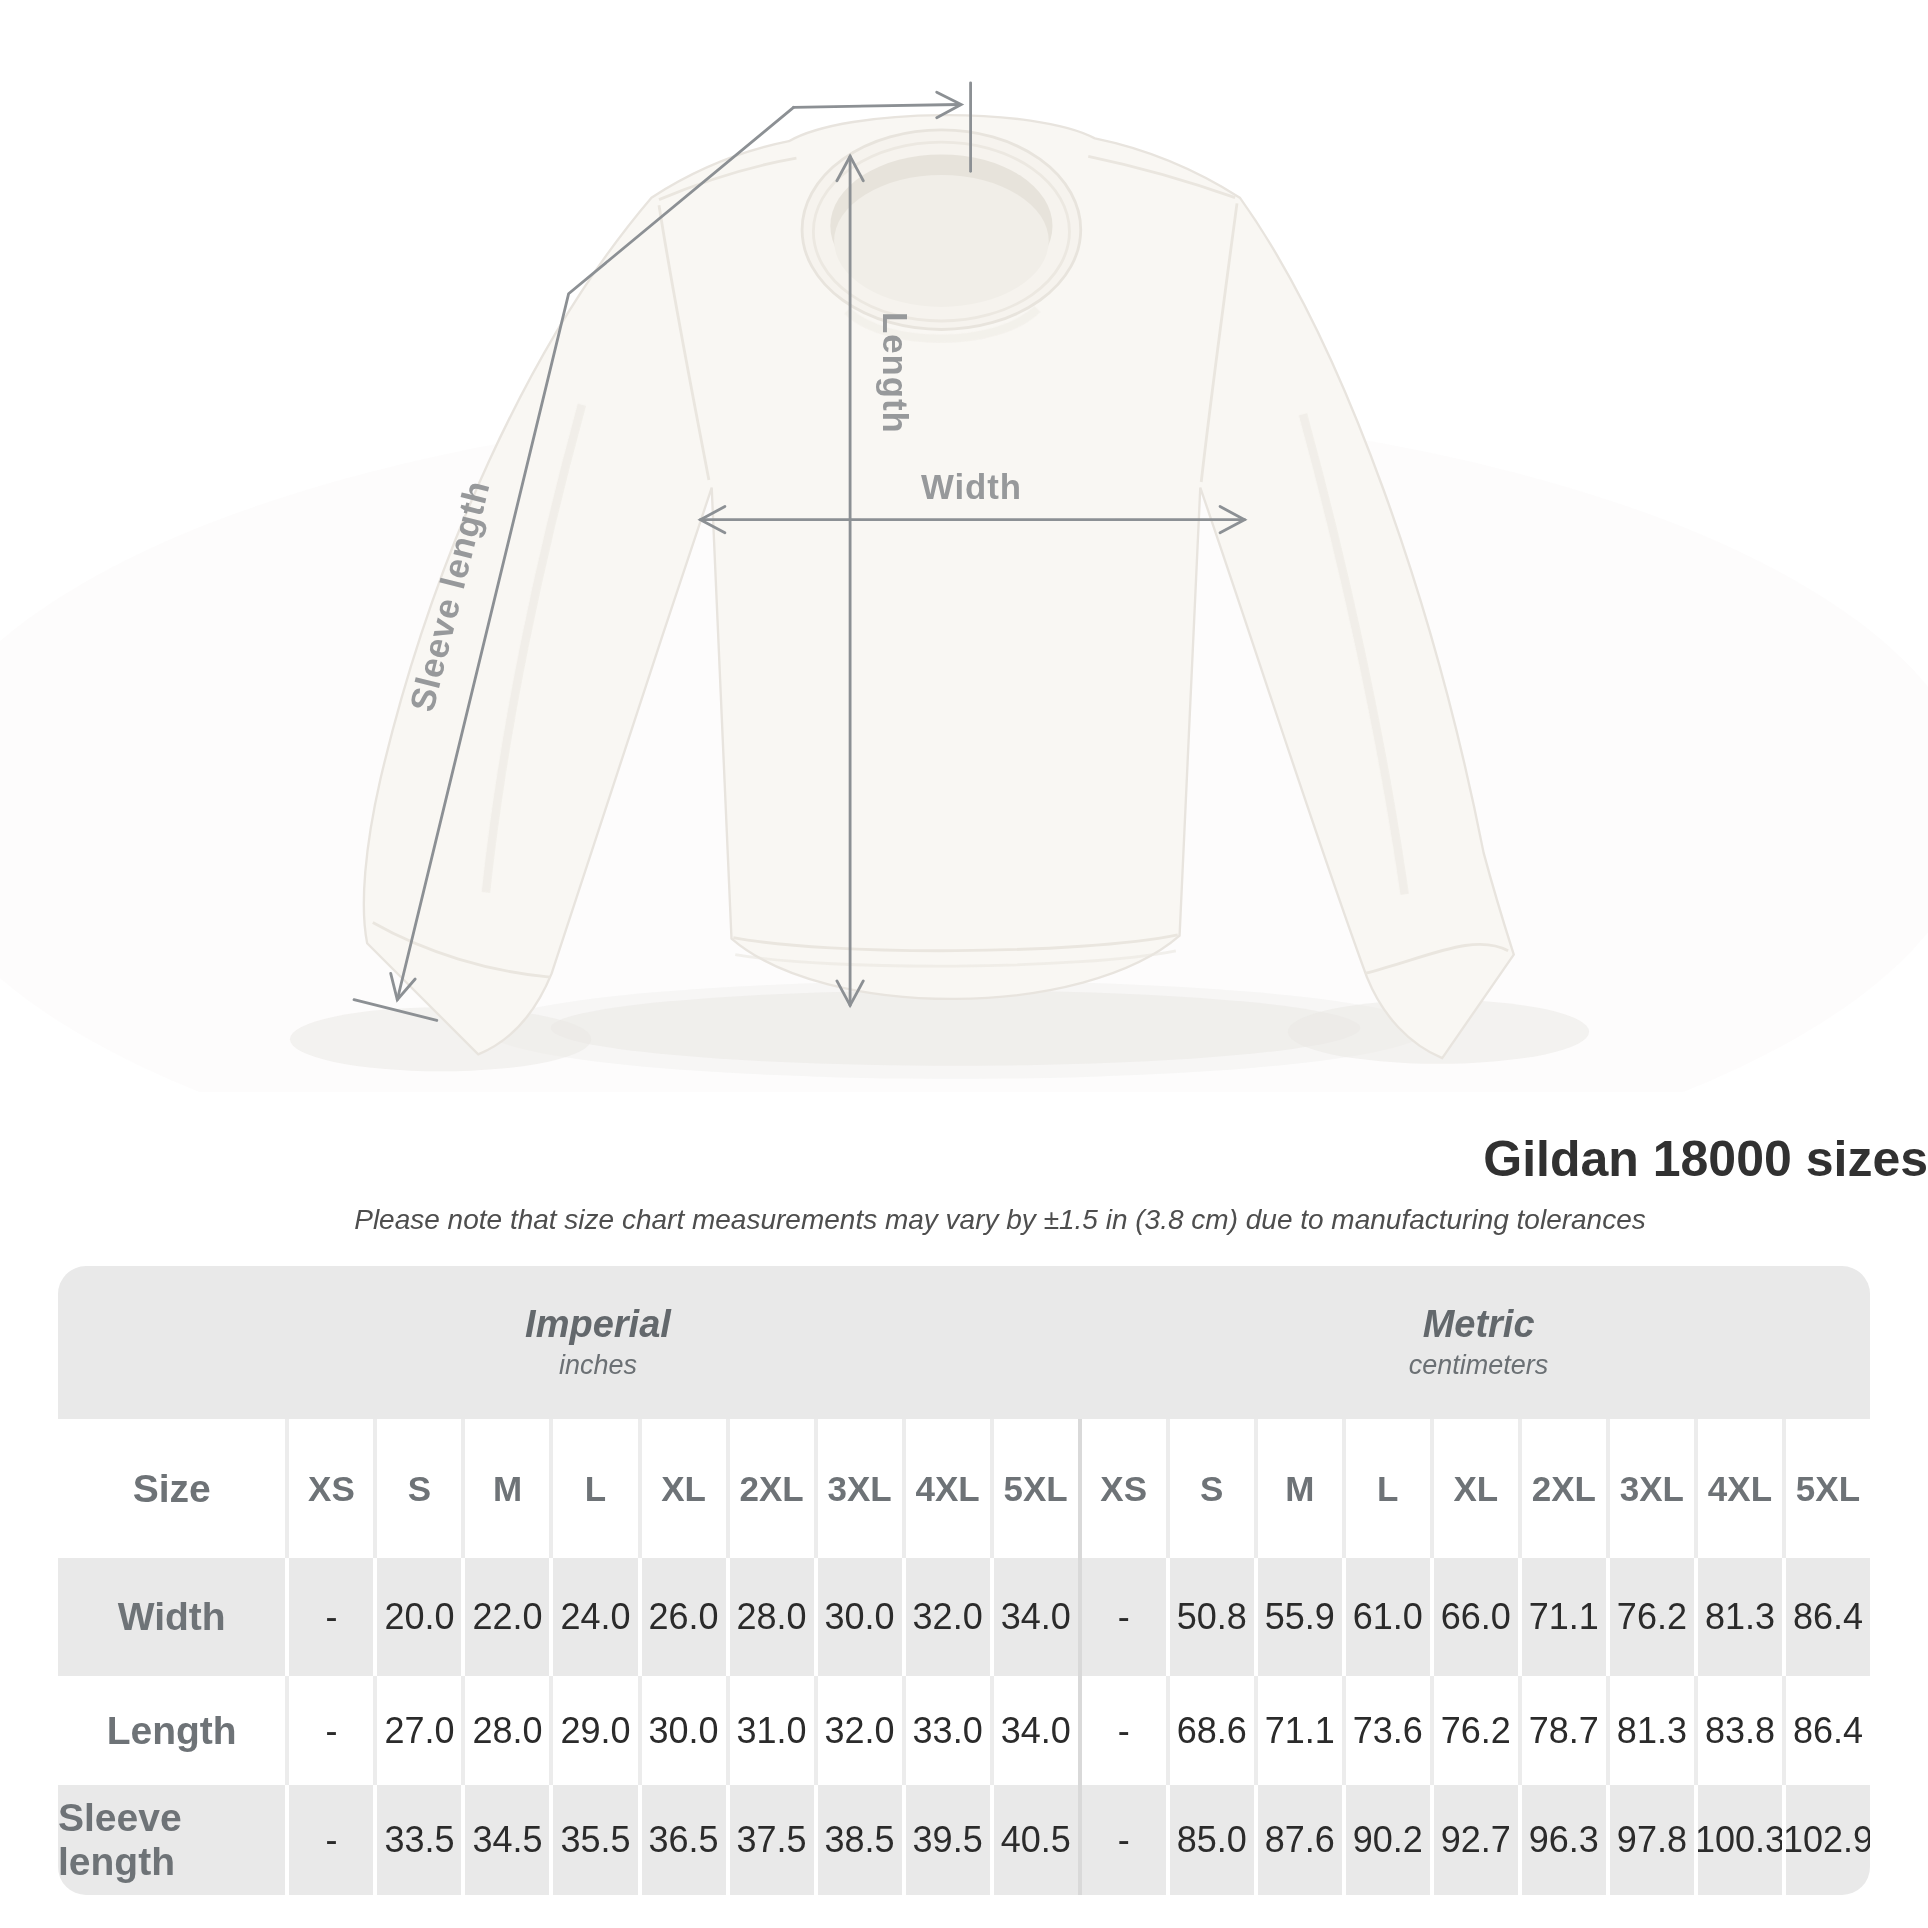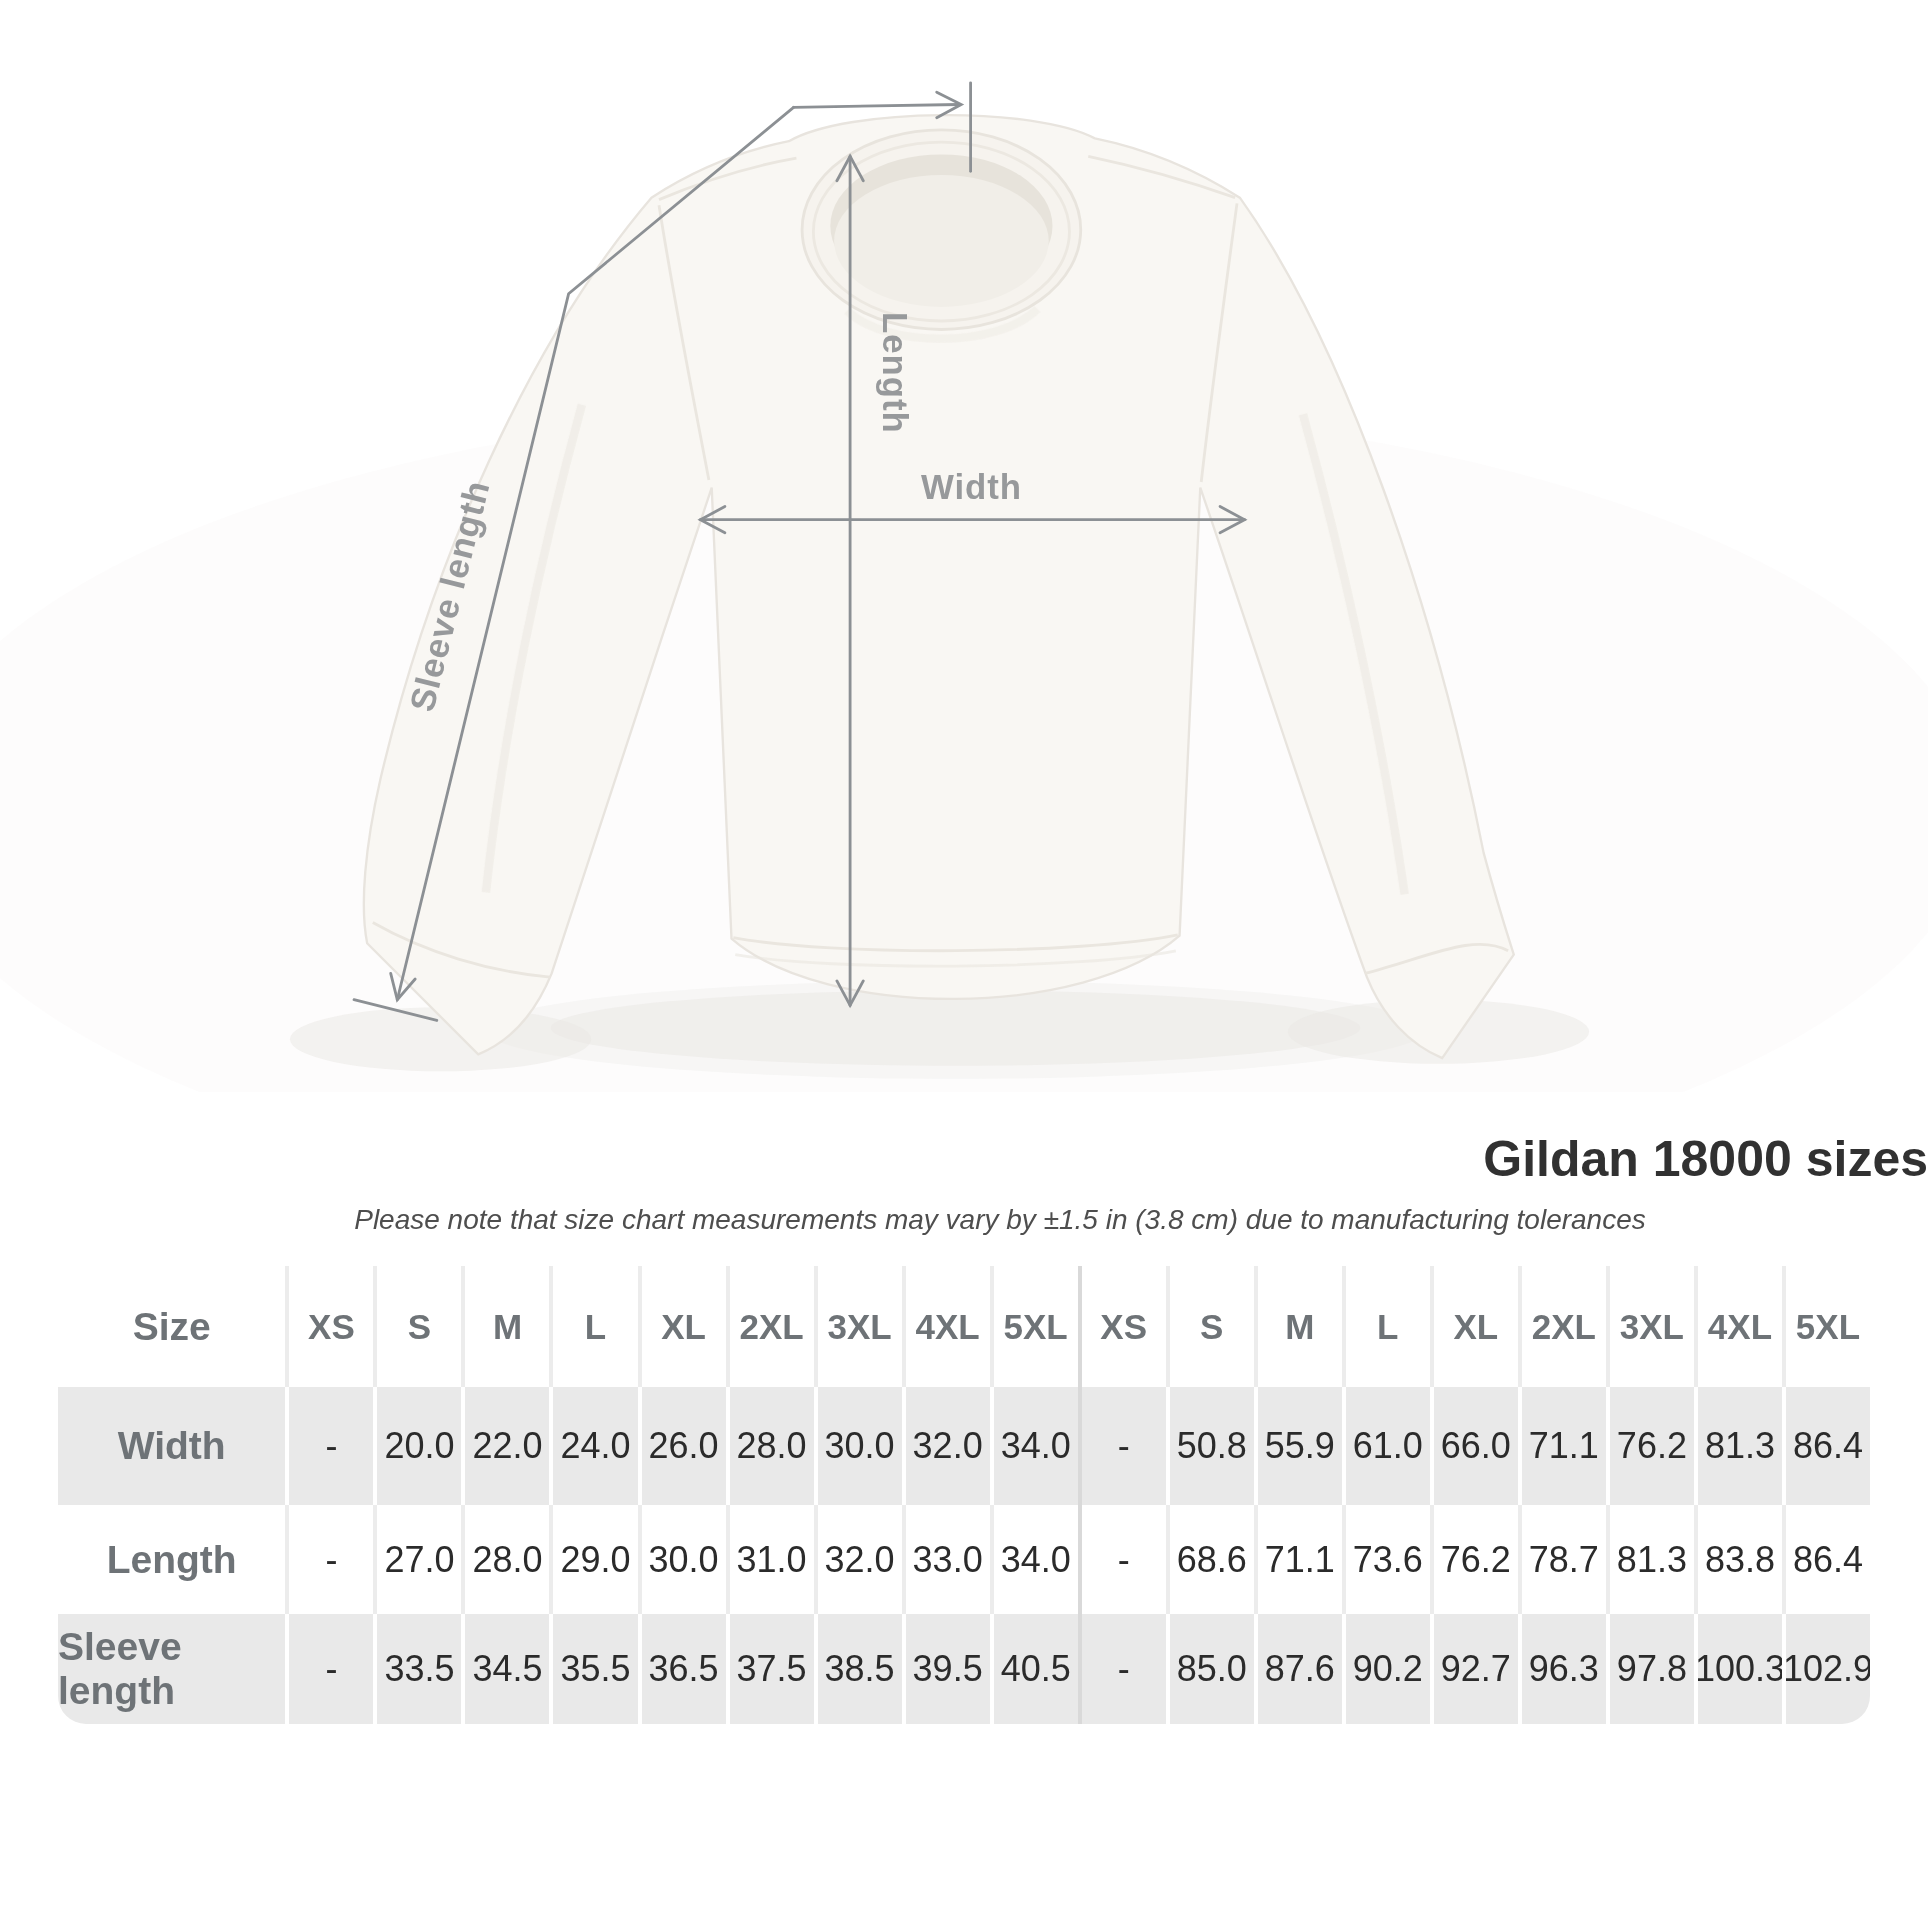--- a/index.html
+++ b/index.html
@@ -32,21 +32,21 @@
   }
   .unit-group{position:absolute;top:50%;transform:translate(-50%,-50%);text-align:center;white-space:nowrap;}
   .unit-group.imperial{left:29.8%;}
   .unit-group.metric{left:78.4%;}
   .unit-title{font-size:38px;font-weight:bold;font-style:italic;color:#63686c;line-height:43px;}
   .unit-sub{font-size:27px;font-style:italic;color:#6b7074;line-height:38px;}
 
   .row{display:grid;grid-template-columns:12.55% repeat(18,1fr);}
   .row.white{background:#ffffff;--sep:#ececec;}
   .row.gray{background:#e9e9e9;--sep:#ffffff;}
-  .r-size{height:121px;}
+  .r-size{height:139px;}
   .r-width{height:118px;}
   .r-length{height:109px;}
   .r-sleeve{height:110px;border-radius:0 0 28px 28px;}
 
   .cell{
     display:flex;align-items:center;justify-content:center;
     font-size:36px;color:#2b2b2b;overflow:hidden;
   }
   .cell + .cell{border-left:4.7px solid var(--sep);}
   .cell.divider{border-left:4.7px solid #d9d9d9;}
@@ -140,20 +140,30 @@
     <text class="ann-label" x="1032" y="530" text-anchor="middle">Width</text>
     <text class="ann-label" transform="translate(490,636) rotate(-76)" text-anchor="middle">Sleeve length</text>
   </svg>
 </div>
 
 <h1 class="title">Gildan 18000 sizes</h1>
 <p class="subtitle">Please note that size chart measurements may vary by ±1.5 in (3.8 cm) due to manufacturing tolerances</p>
 
 <div class="chart">
 
+  <div class="band">
+    <div class="unit-group imperial">
+      <div class="unit-title">Imperial</div>
+      <div class="unit-sub">inches</div>
+    </div>
+    <div class="unit-group metric">
+      <div class="unit-title">Metric</div>
+      <div class="unit-sub">centimeters</div>
+    </div>
+  </div>
 
   <div class="row white r-size">
     <div class="cell lbl">Size</div>
     <div class="cell sz">XS</div>
     <div class="cell sz">S</div>
     <div class="cell sz">M</div>
     <div class="cell sz">L</div>
     <div class="cell sz">XL</div>
     <div class="cell sz">2XL</div>
     <div class="cell sz">3XL</div>

